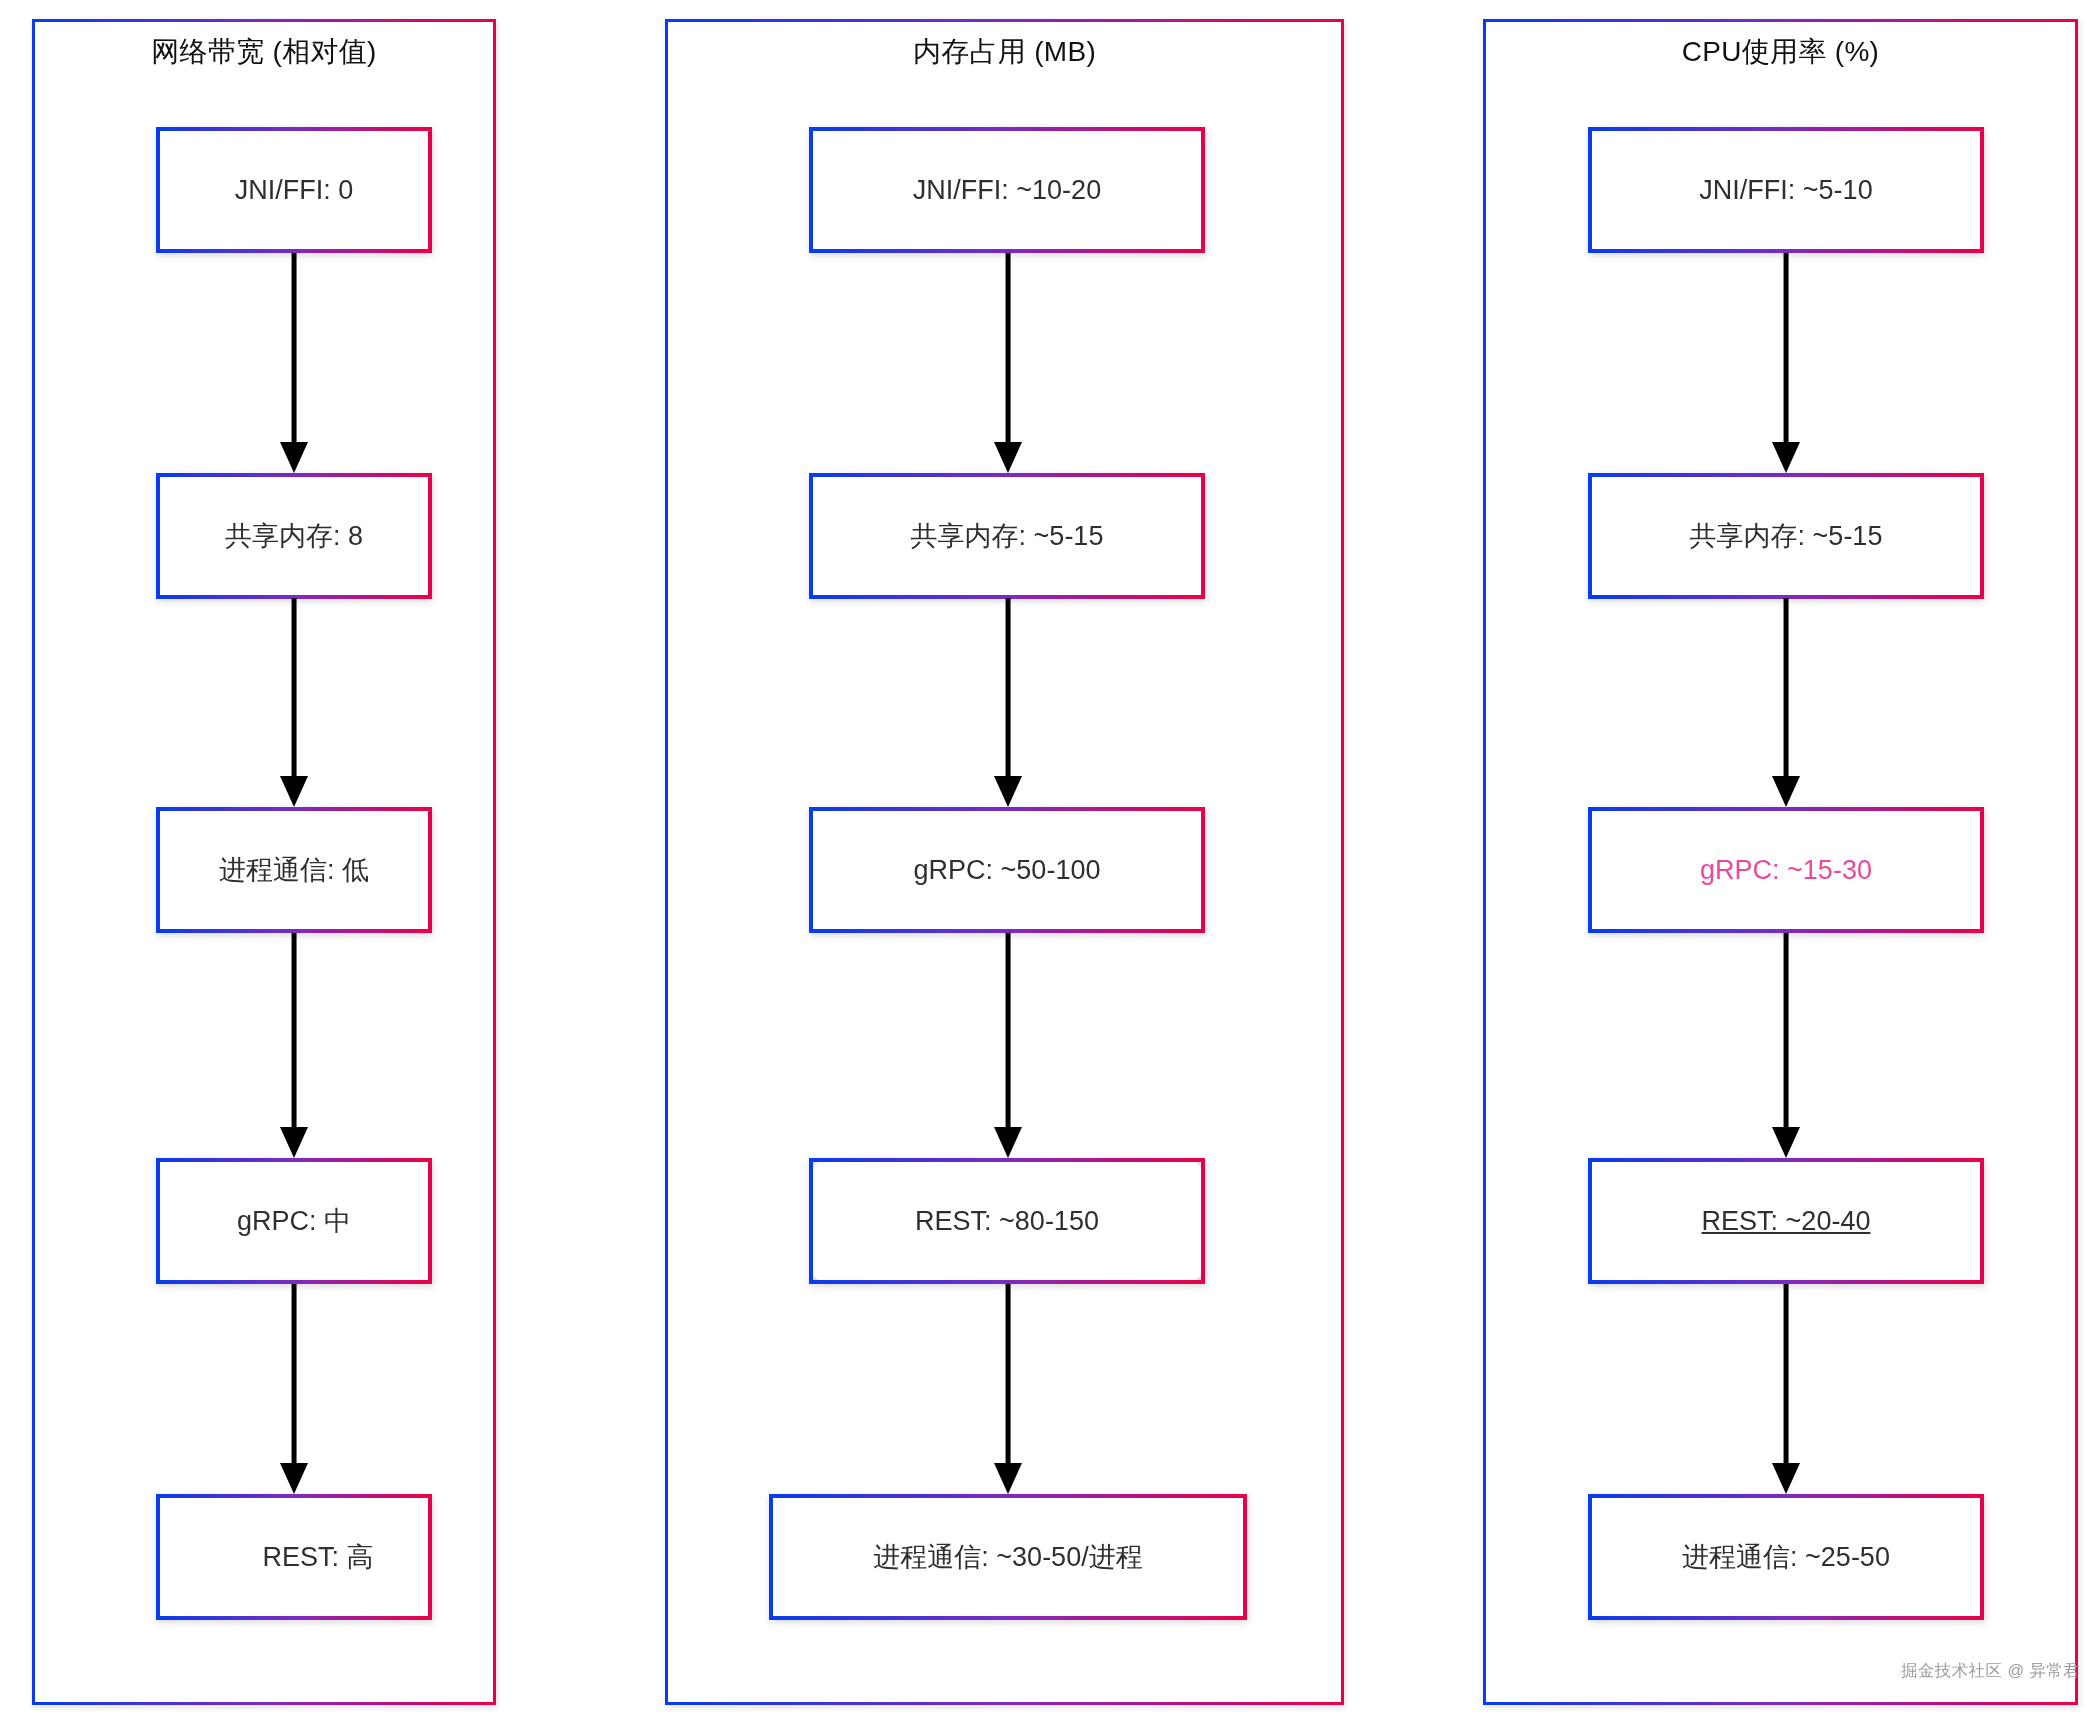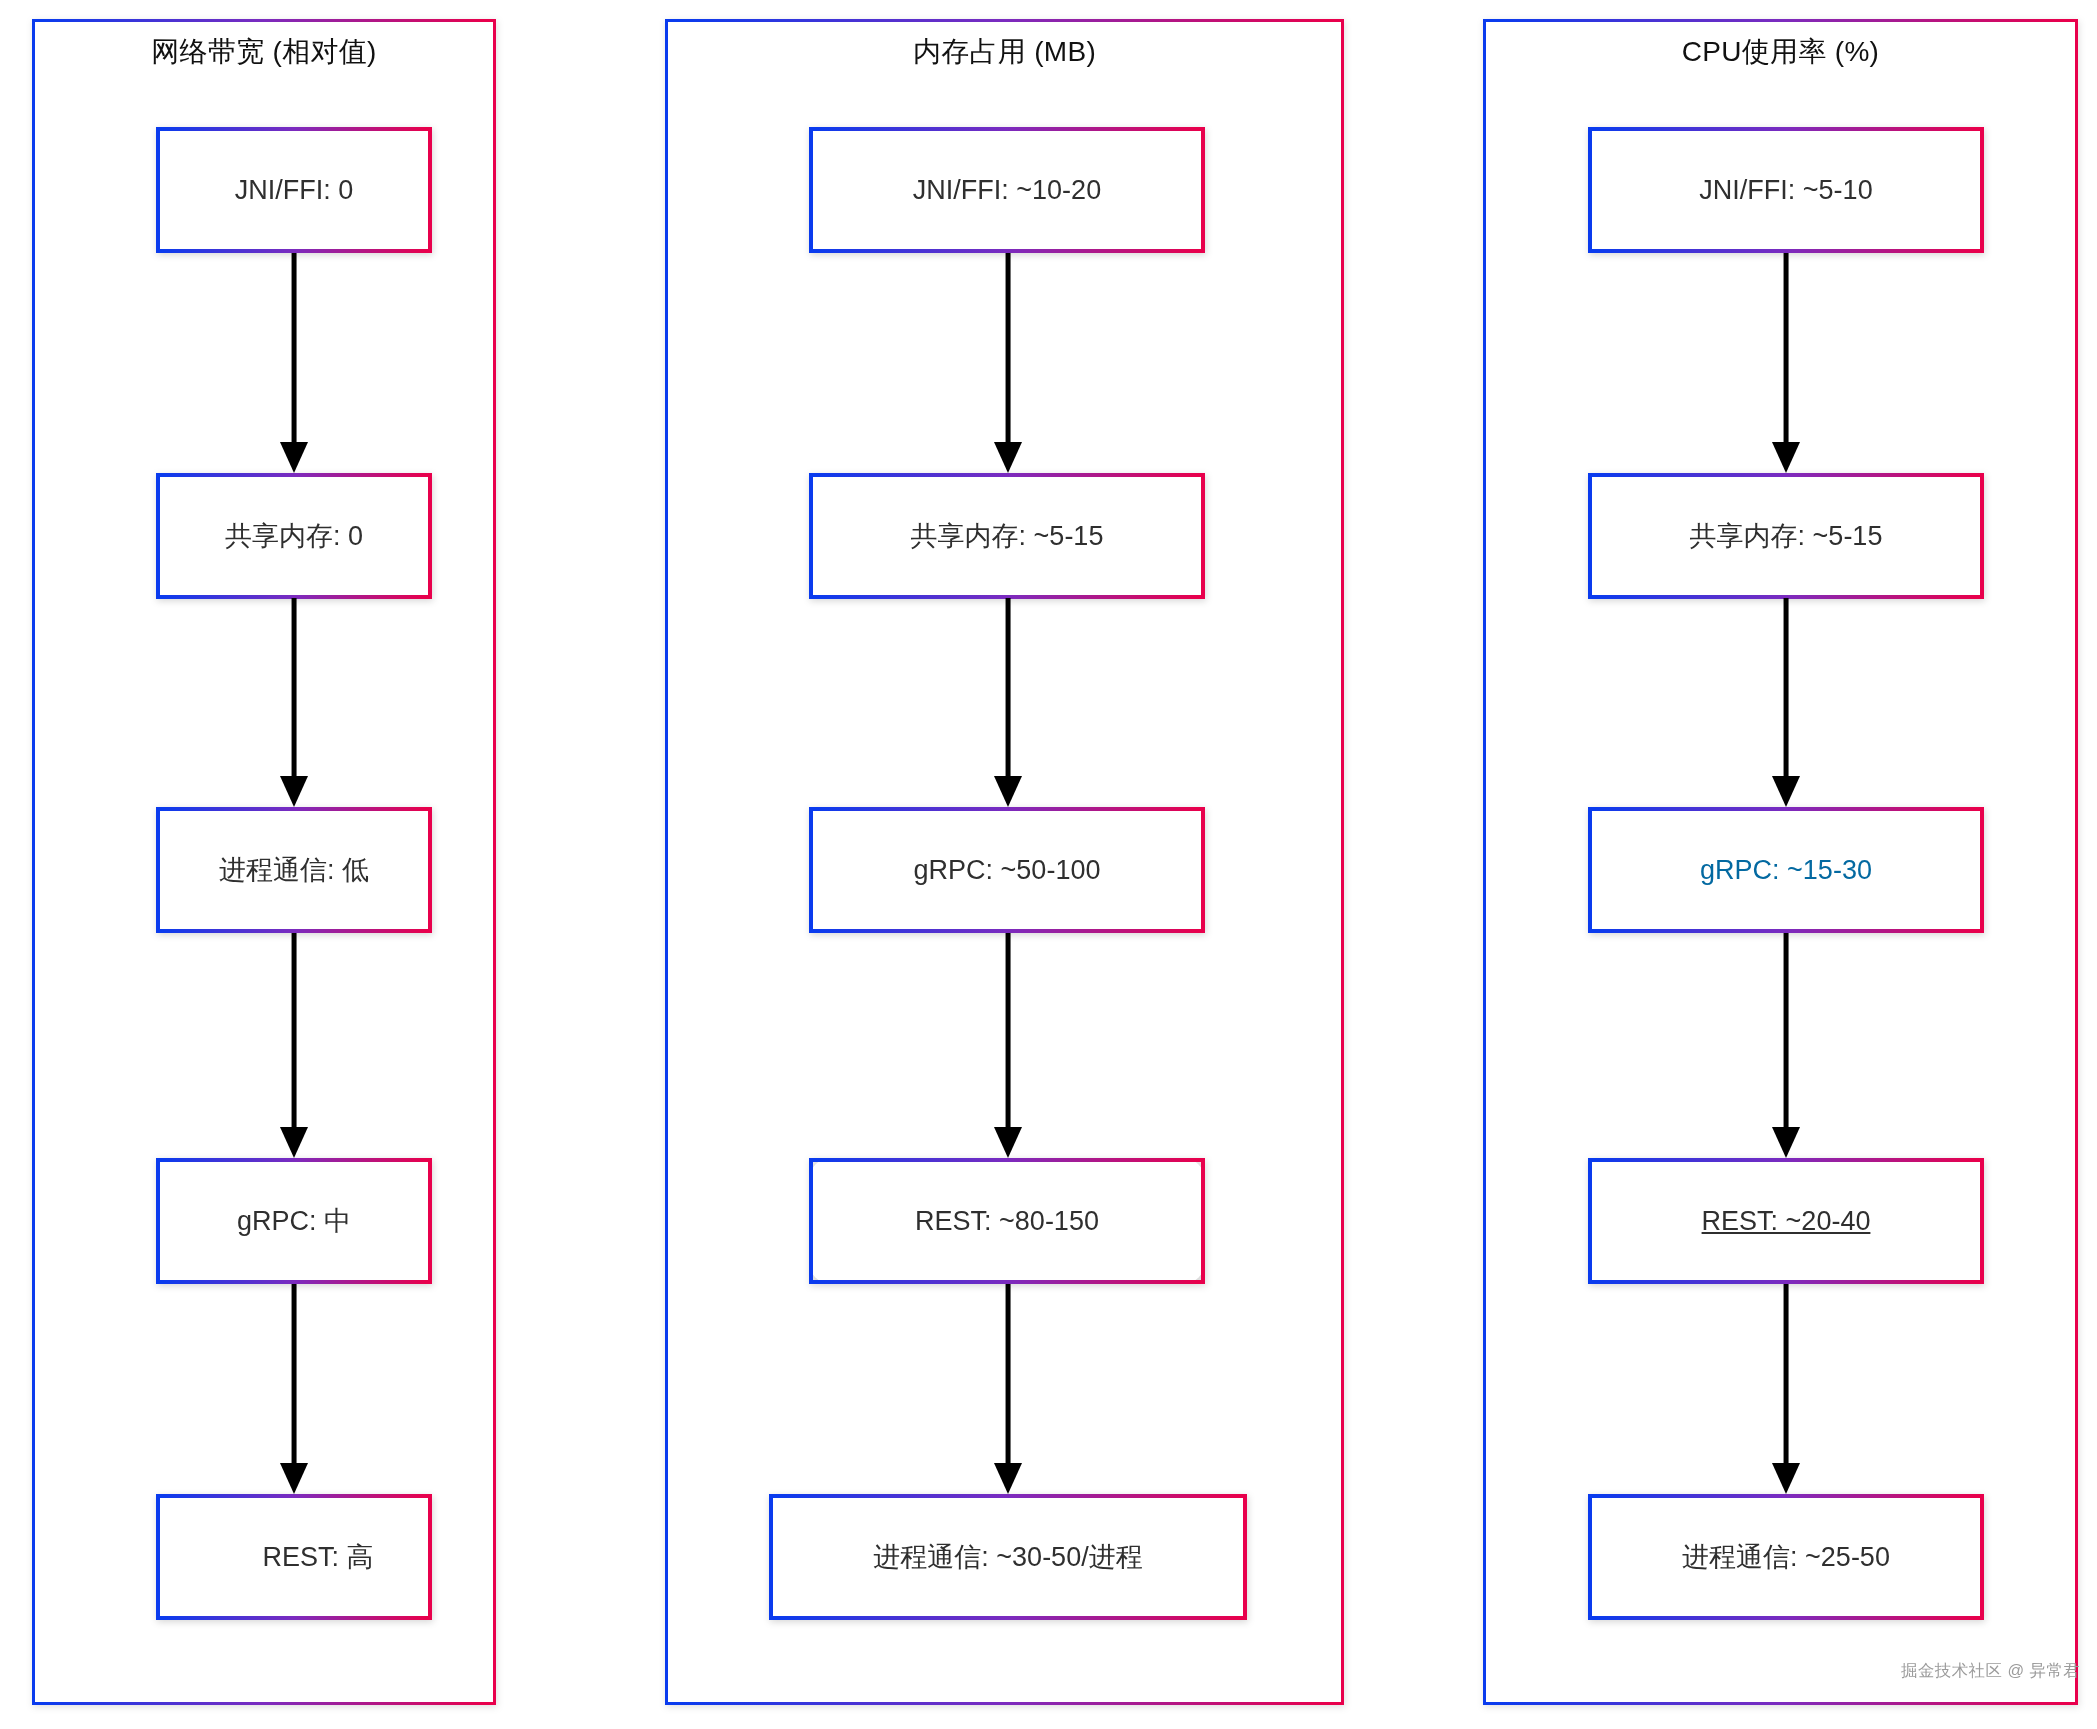--- a/index.html
+++ b/index.html
@@ -111,21 +111,21 @@
     <div class="panel" id="panel-0" style="--g1: #0a3bee; --gm: #7b2bbf; --g2: #e8004c;">
       <div class="panel-title" style="color: rgb(17, 17, 17);">网络带宽 (相对值)</div>
       <div class="node" style="left: 121px; top: 105px; width: 276px; height: 126px; --g1: #0a3bee; --gm: #7b2bbf; --g2: #e8004c;">
         <span class="node-label" style="color: rgb(47, 47, 47);">JNI/FFI: 0</span>
       </div>
       <div class="arrow" style="left: 237px; top: 231px; width: 44px; height: 220px;">
         <div class="shaft" style="height: 190px; background: rgb(0, 0, 0);"></div>
         <div class="head" style="border-top-color: rgb(0, 0, 0);"></div>
       </div>
       <div class="node" style="left: 121px; top: 451px; width: 276px; height: 126px; --g1: #0a3bee; --gm: #7b2bbf; --g2: #e8004c;">
-        <span class="node-label" style="color: rgb(47, 47, 47);">共享内存: 0</span>
+        <span class="node-label" style="color: rgb(47, 47, 47);">共享内存: 8</span>
       </div>
       <div class="arrow" style="left: 237px; top: 576px; width: 44px; height: 209px;">
         <div class="shaft" style="height: 180px; background: rgb(0, 0, 0);"></div>
         <div class="head" style="border-top-color: rgb(0, 0, 0);"></div>
       </div>
       <div class="node" style="left: 121px; top: 785px; width: 276px; height: 126px; --g1: #0a3bee; --gm: #7b2bbf; --g2: #e8004c;">
         <span class="node-label" style="color: rgb(47, 47, 47);">进程通信: 低</span>
       </div>
       <div class="arrow" style="left: 237px; top: 911px; width: 44px; height: 225px;">
         <div class="shaft" style="height: 196px; background: rgb(0, 0, 0);"></div>
@@ -186,21 +186,21 @@
         <div class="head" style="border-top-color: rgb(0, 0, 0);"></div>
       </div>
       <div class="node" style="left: 102px; top: 451px; width: 396px; height: 126px; --g1: #0a3bee; --gm: #7b2bbf; --g2: #e8004c;">
         <span class="node-label" style="color: rgb(47, 47, 47);">共享内存: ~5-15</span>
       </div>
       <div class="arrow" style="left: 278px; top: 576px; width: 44px; height: 209px;">
         <div class="shaft" style="height: 180px; background: rgb(0, 0, 0);"></div>
         <div class="head" style="border-top-color: rgb(0, 0, 0);"></div>
       </div>
       <div class="node" style="left: 102px; top: 785px; width: 396px; height: 126px; --g1: #0a3bee; --gm: #7b2bbf; --g2: #e8004c;">
-        <span class="node-label" style="color: #0369a1;">gRPC: ~15-30</span>
+        <span class="node-label" style="color: #ec4899;">gRPC: ~15-30</span>
       </div>
       <div class="arrow" style="left: 278px; top: 911px; width: 44px; height: 225px;">
         <div class="shaft" style="height: 196px; background: rgb(0, 0, 0);"></div>
         <div class="head" style="border-top-color: rgb(0, 0, 0);"></div>
       </div>
       <div class="node" style="left: 102px; top: 1136px; width: 396px; height: 126px; --g1: #0a3bee; --gm: #7b2bbf; --g2: #e8004c;">
         <span class="node-label" style="color: rgb(47, 47, 47); text-decoration: underline;">REST: ~20-40</span>
       </div>
       <div class="arrow" style="left: 278px; top: 1262px; width: 44px; height: 210px;">
         <div class="shaft" style="height: 181px; background: rgb(0, 0, 0);"></div>

